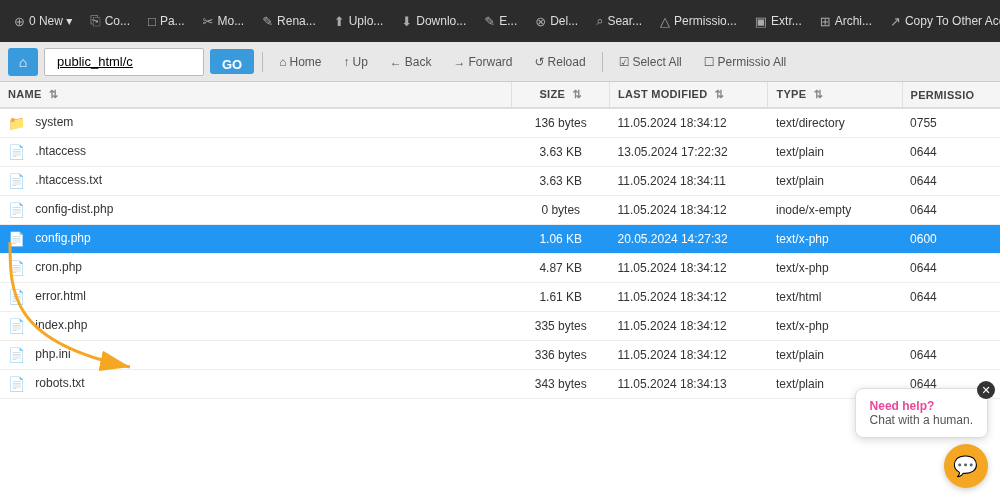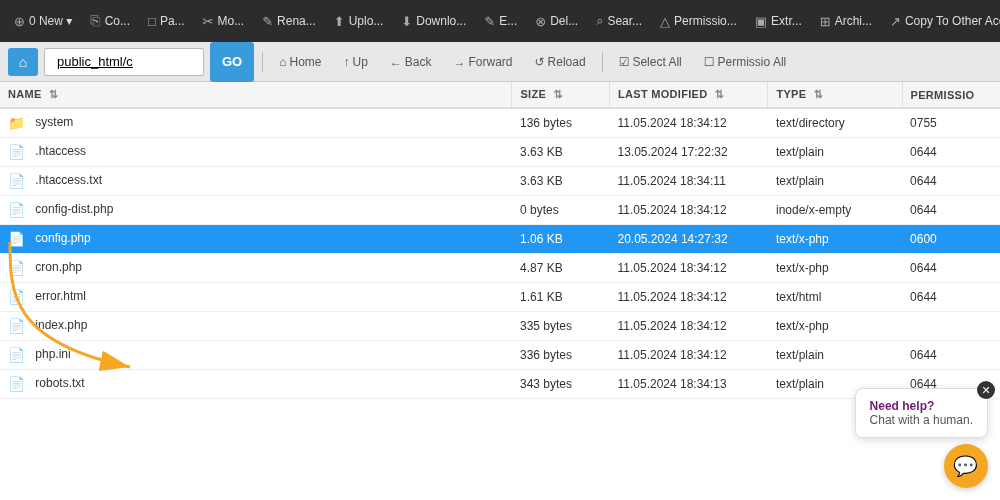--- a/index.html
+++ b/index.html
@@ -61,21 +61,21 @@
       height: 28px;
       width: 160px;
       border-radius: 2px;
       text-decoration: underline;
     }
     .addr-go-btn {
       background: #3a9bdc;
       color: white;
       border: none;
       padding: 8px 12px;
-      height: 40px;
+      height: 25px;
       border-radius: 3px;
       cursor: pointer;
       font-weight: bold;
       font-size: 13px;
     }
     .addr-nav-btn {
       background: transparent;
       border: none;
       color: #555;
       cursor: pointer;
@@ -127,21 +127,21 @@
     tbody tr.selected { background: #2196F3; color: white; }
     tbody tr.selected td { color: white; }
 
     td {
       padding: 5px 8px;
       font-size: 12px;
       color: #333;
       white-space: nowrap;
     }
     .col-name { width: 420px; }
-    .col-size { width: 80px; text-align: left; }
+    .col-size { width: 80px; text-align: center; }
     .col-modified { width: 130px; }
     .col-type { width: 110px; }
     .col-perm { width: 70px; }
 
     .file-icon {
       display: inline-flex;
       align-items: center;
       justify-content: center;
       width: 18px;
       height: 18px;
@@ -178,21 +178,21 @@
     .chat-bubble {
       background: white;
       border: 1px solid #ddd;
       border-radius: 8px;
       padding: 10px 14px;
       font-size: 12px;
       margin-bottom: 6px;
       box-shadow: 0 2px 8px rgba(0,0,0,0.15);
       position: relative;
     }
-    .chat-bubble-title { font-weight: bold; color: #701a75; }
+    .chat-bubble-title { font-weight: bold; color: #ec4899; }
     .chat-bubble-sub { color: #555; }
     .chat-close {
       position: absolute;
       top: -8px;
       right: -8px;
       background: #333;
       color: white;
       border-radius: 50%;
       width: 18px;
       height: 18px;

